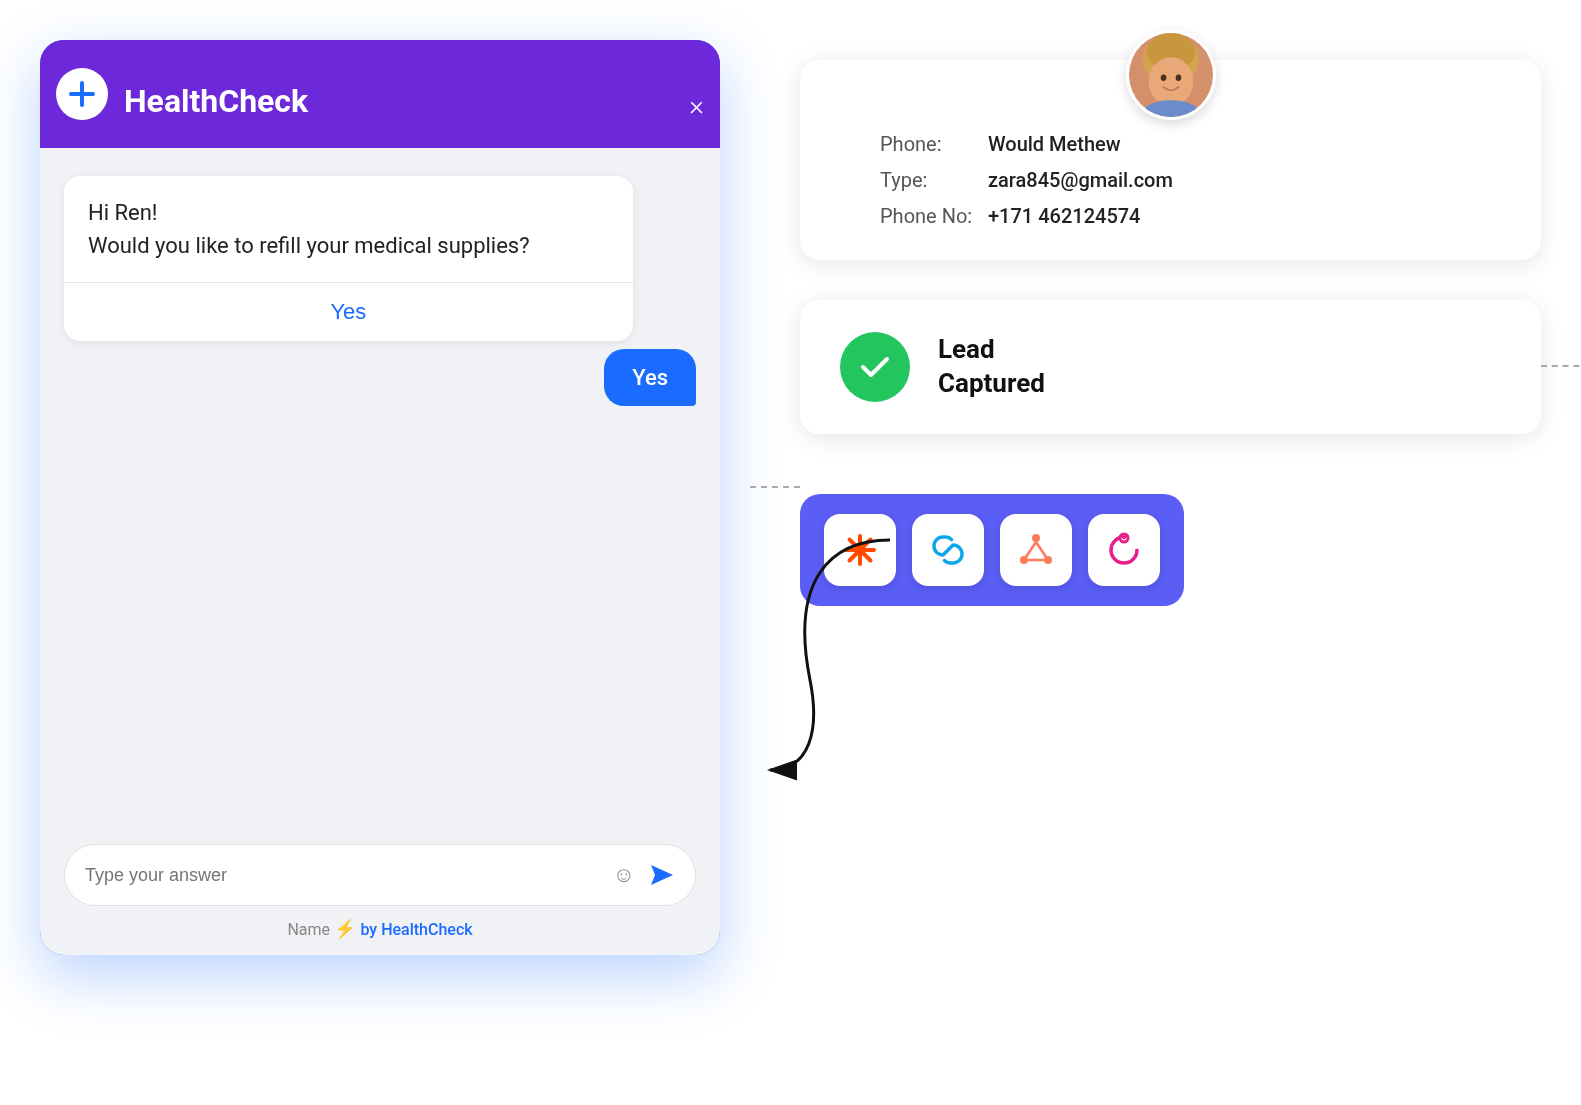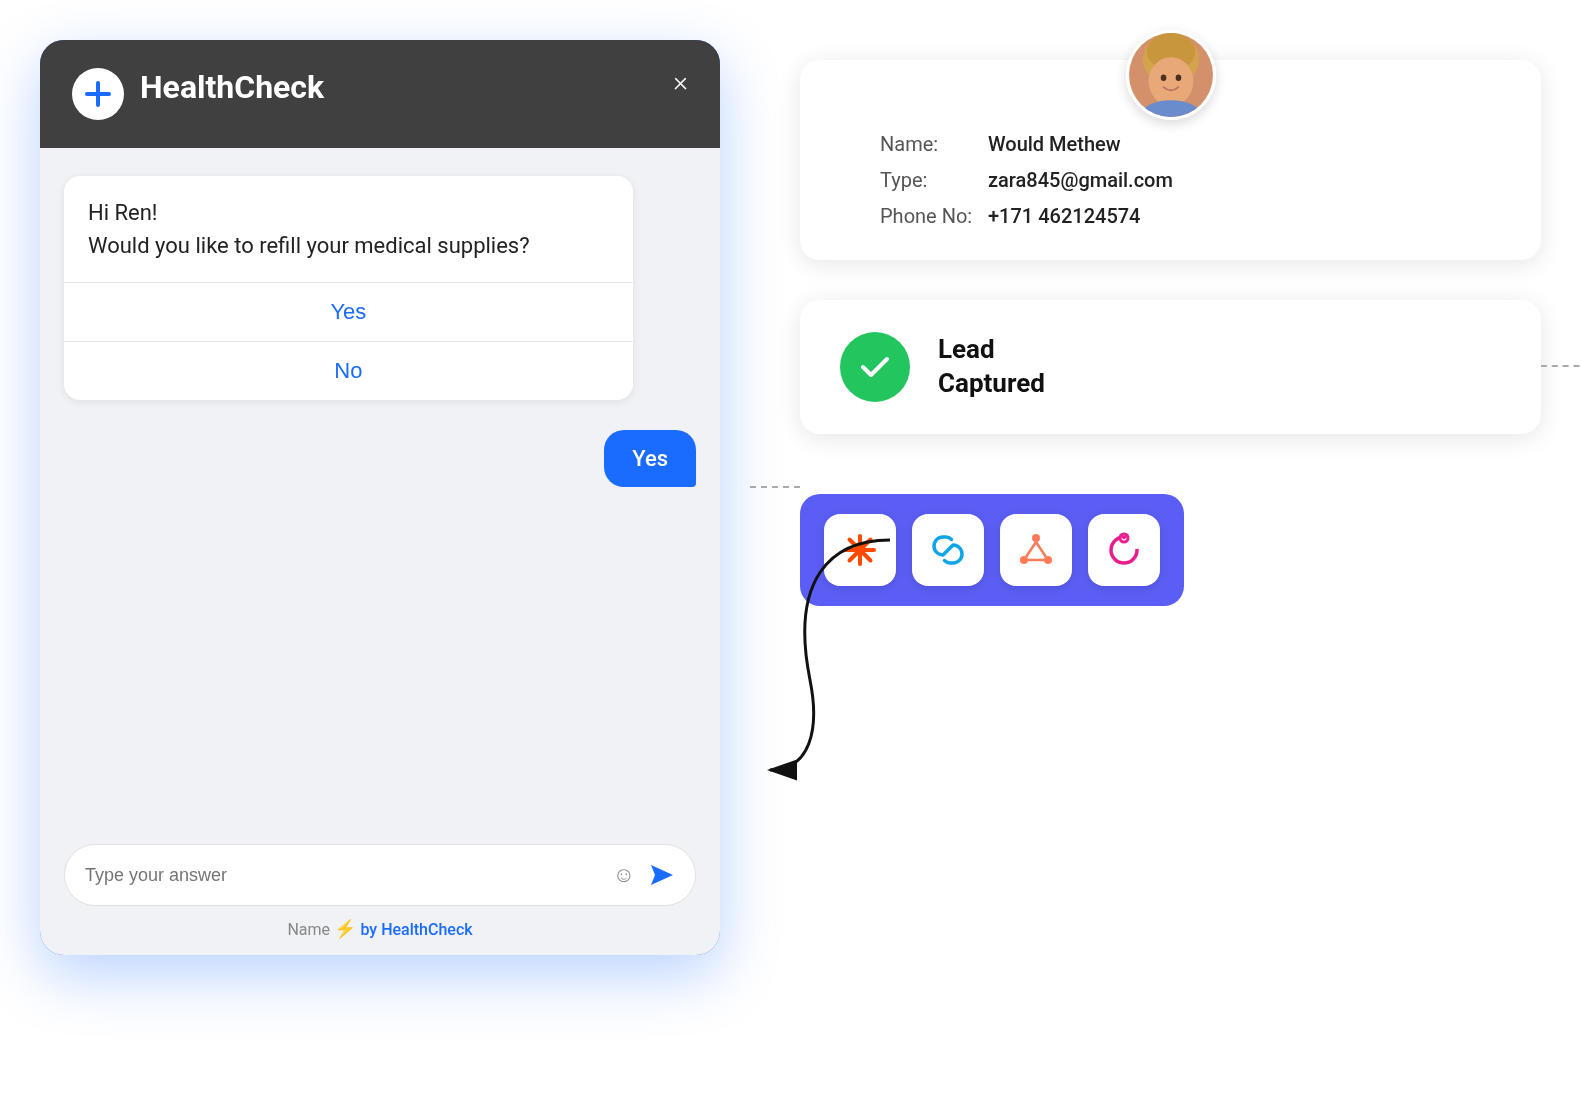--- a/index.html
+++ b/index.html
@@ -31,24 +31,24 @@
       background: #1a6bff;
       border-radius: 24px;
       display: flex;
       flex-direction: column;
       overflow: hidden;
       box-shadow: 0 20px 60px rgba(26,107,255,0.3);
       flex-shrink: 0;
     }
 
     .chat-header {
-      background: #404040;
-      padding: 28px 32px;
-      display: flex;
-      align-items: flex-start;
+      background: #6d28d9;
+      padding: 28px 16px;
+      display: flex;
+      align-items: flex-end;
       gap: 16px;
     }
 
     .chat-logo {
       width: 52px;
       height: 52px;
       background: white;
       border-radius: 50%;
       display: flex;
       align-items: center;
@@ -75,21 +75,21 @@
       font-weight: 300;
       line-height: 1;
     }
 
     .chat-body {
       background: #f0f2f5;
       flex: 1;
       padding: 28px 24px;
       display: flex;
       flex-direction: column;
-      gap: 22px;
+      gap: 0;
       min-height: 680px;
     }
 
     .bot-message-bubble {
       background: white;
       border-radius: 16px;
       padding: 0;
       max-width: 90%;
       overflow: hidden;
       box-shadow: 0 2px 8px rgba(0,0,0,0.08);
@@ -356,21 +356,20 @@
     </div>
 
     <div class="chat-body">
 
       <div class="bot-message-bubble">
         <div class="bot-message-text">
           Hi Ren!<br>Would you like to refill your medical supplies?
         </div>
         <div class="bot-message-options">
           <button class="option-btn">Yes</button>
-          <button class="option-btn">No</button>
         </div>
       </div>
 
       <div class="user-message-wrapper">
         <div class="user-message-bubble">Yes</div>
       </div>
     </div>
 
     <div class="chat-footer">
       <div class="chat-input-area">
@@ -410,21 +409,21 @@
           <ellipse cx="37" cy="48" rx="3" ry="3.5" fill="#4a3020"></ellipse>
           <ellipse cx="53" cy="48" rx="3" ry="3.5" fill="#4a3020"></ellipse>
 
           <path d="M37 58 Q45 65 53 58" stroke="#c07060" stroke-width="2" fill="none" stroke-linecap="round"></path>
 
           <ellipse cx="45" cy="88" rx="32" ry="16" fill="#6b8ccc"></ellipse>
         </svg>
       </div>
       <div class="contact-info">
         <div class="contact-info-row">
-          <span class="contact-info-label">Name:</span>
+          <span class="contact-info-label">Phone:</span>
           <span class="contact-info-value">Would Methew</span>
         </div>
         <div class="contact-info-row">
           <span class="contact-info-label">Type:</span>
           <span class="contact-info-value">zara845@gmail.com</span>
         </div>
         <div class="contact-info-row">
           <span class="contact-info-label">Phone No:</span>
           <span class="contact-info-value">+171 462124574</span>
         </div>

